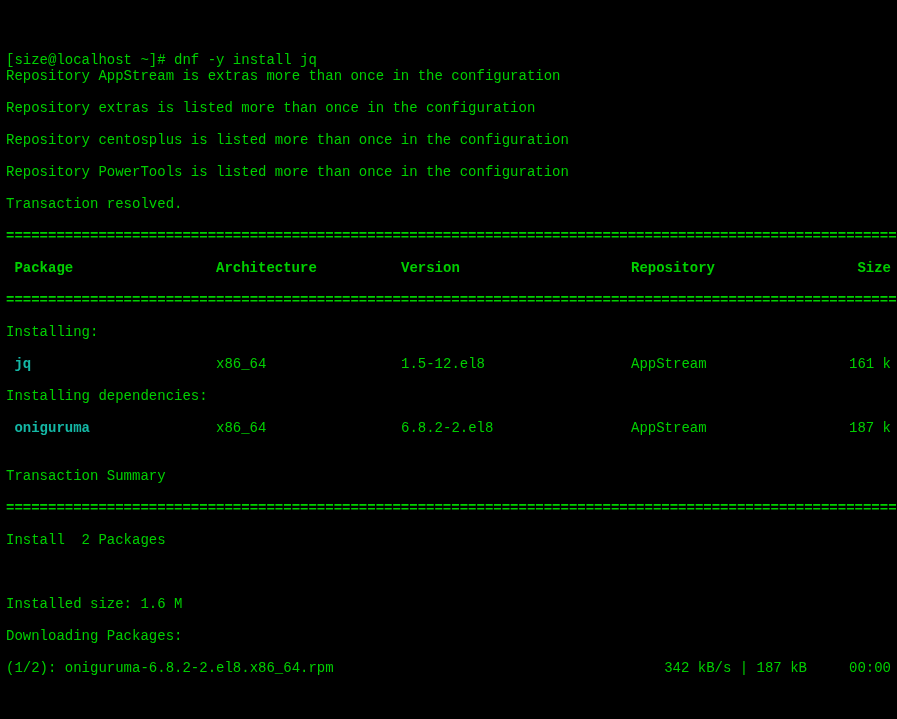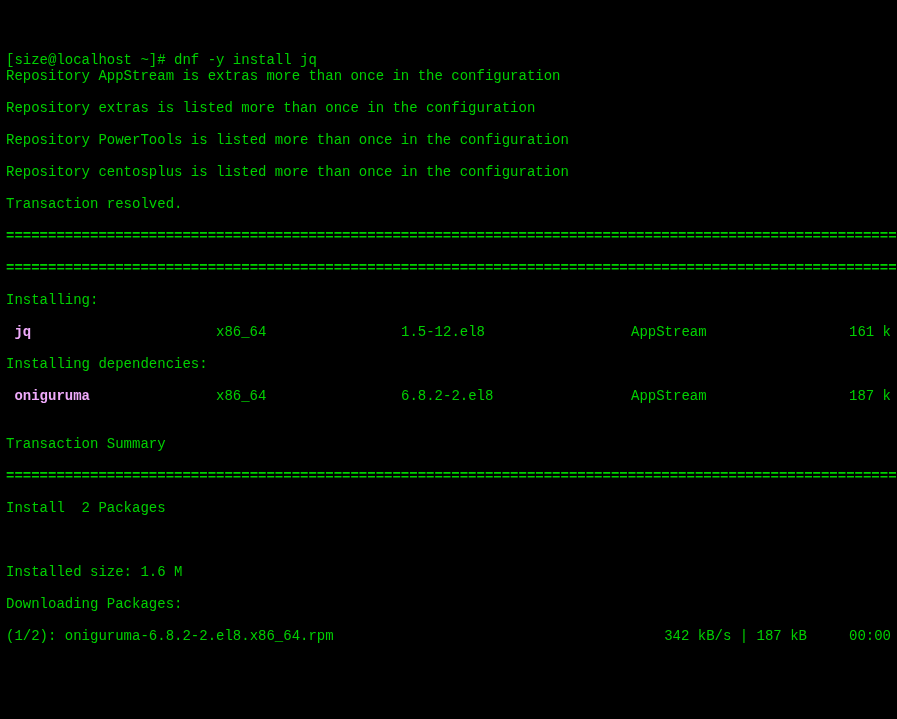--- a/index.html
+++ b/index.html
@@ -9,42 +9,43 @@
     color: #00d000;
     font-family: "Courier New", Courier, monospace;
     font-size: 14px;
     line-height: 16px;
     white-space: pre;
     width: 897px;
     box-sizing: border-box;
     overflow: hidden;
   }
   .bold { font-weight: bold; }
-  .cyan { color: #f0abfc; }
+  .cyan { color: #14b8a6; }
   .row { display: flex; }
   .col-pkg { width: 210px; }
   .col-arch { width: 185px; }
   .col-ver  { width: 230px; }
   .col-repo { width: 205px; }
   .col-size { flex: 1; text-align: right; }
   .dl-row { display:flex; }
   .dl-left { flex:1; }
   .dl-right { width: 260px; text-align:right; }
 </style>
 </head>
 <body>
 
 <div>
 <span>[size@localhost ~]# </span><span>dnf -y install jq</span>
 <div>Repository AppStream is extras more than once in the configuration</div>
 <div>Repository extras is listed more than once in the configuration</div>
+<div>Repository centosplus is listed more than once in the configuration</div>
 <div>Repository PowerTools is listed more than once in the configuration</div>
-<div>Repository centosplus is listed more than once in the configuration</div>
 <div>Transaction resolved.</div>
 <div class="bold">=========================================================================================================================</div>
+<div class="row bold"><span class="col-pkg"> Package</span><span class="col-arch">Architecture</span><span class="col-ver">Version</span><span class="col-repo">Repository</span><span class="col-size">Size</span></div>
 <div class="bold">=========================================================================================================================</div>
 <div>Installing:</div>
 <div class="row"><span class="col-pkg bold cyan"> jq</span><span class="col-arch">x86_64</span><span class="col-ver">1.5-12.el8</span><span class="col-repo">AppStream</span><span class="col-size">161 k</span></div>
 <div>Installing dependencies:</div>
 <div class="row"><span class="col-pkg bold cyan"> oniguruma</span><span class="col-arch">x86_64</span><span class="col-ver">6.8.2-2.el8</span><span class="col-repo">AppStream</span><span class="col-size">187 k</span></div>
 <br><div>Transaction Summary</div>
 <div class="bold">=========================================================================================================================</div>
 <div>Install  2 Packages</div>
 <br>
 <div>Installed size: 1.6 M</div>

